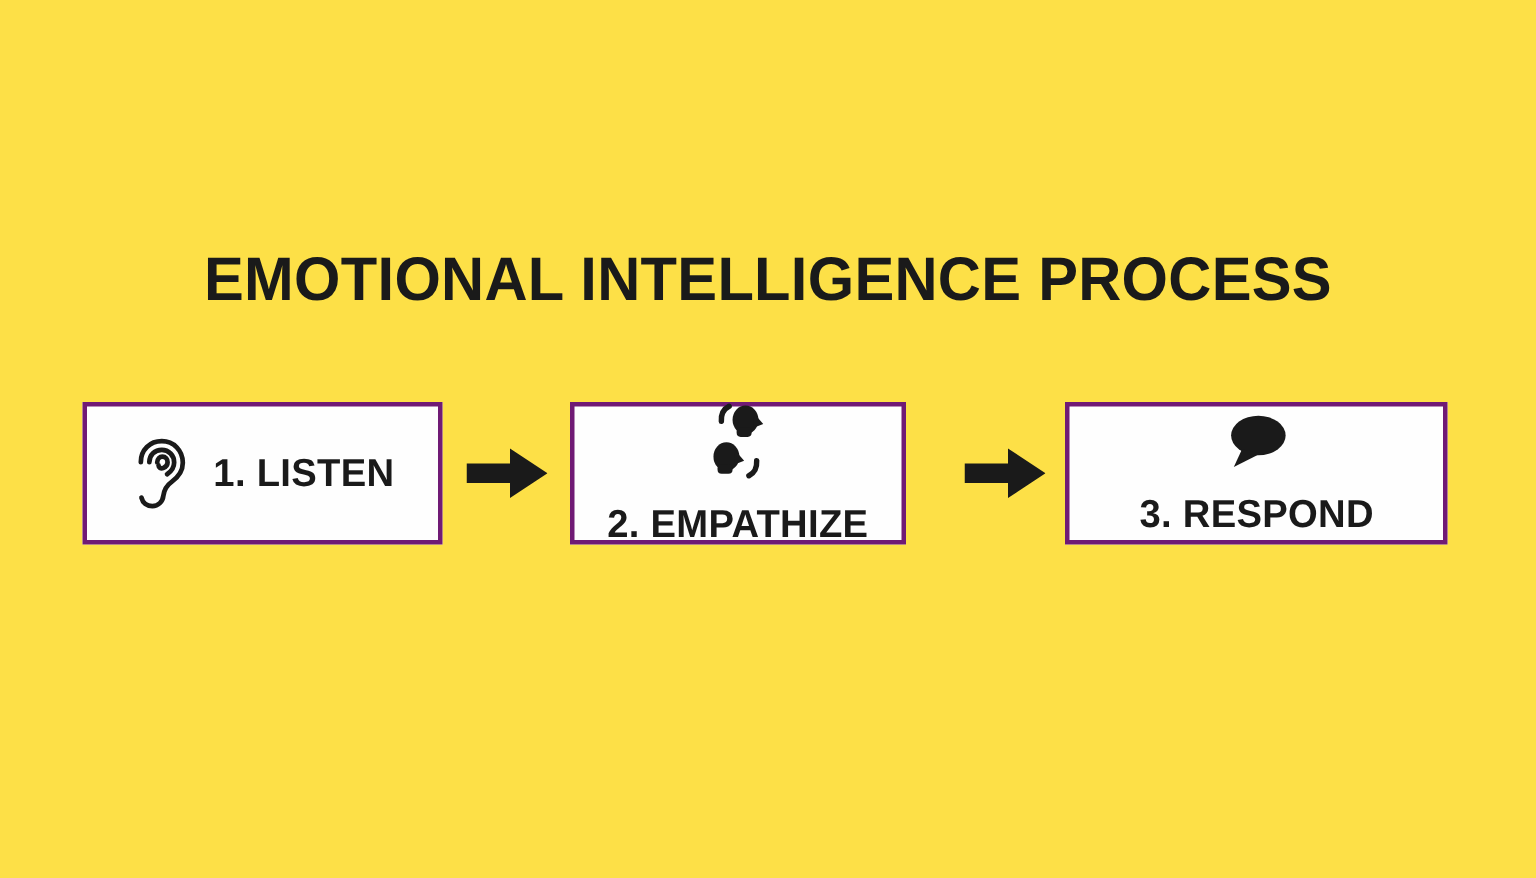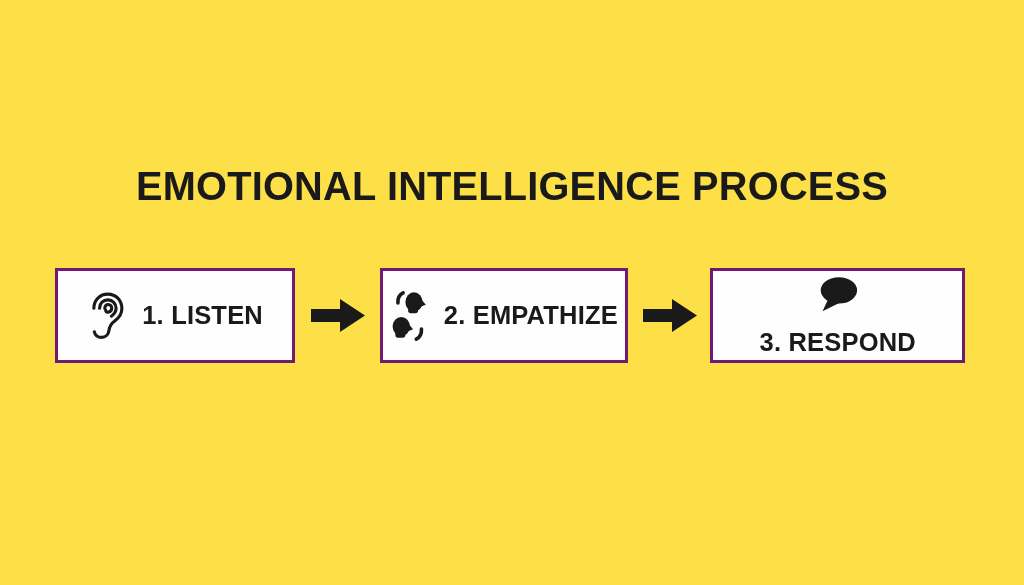--- a/index.html
+++ b/index.html
@@ -43,21 +43,21 @@
   }
   .step-box .label {
     font-size: 26px;
     font-weight: 700;
     letter-spacing: 0.2px;
     color: #1a1a1a;
     white-space: nowrap;
     transform: scaleX(0.98);
   }
   .box-listen    { left: 55px;  width: 240px; }
-  .box-empathize { left: 380px; width: 248px; }
+  .box-empathize { left: 380px; width: 224px; flex-direction: column; }
   .box-respond   { left: 710px; width: 255px; flex-direction: column; }
   .icon {
     display: inline-flex;
     align-items: center;
     justify-content: center;
     flex: 0 0 auto;
   }
   .connector {
     position: absolute;
     top: 297px;

